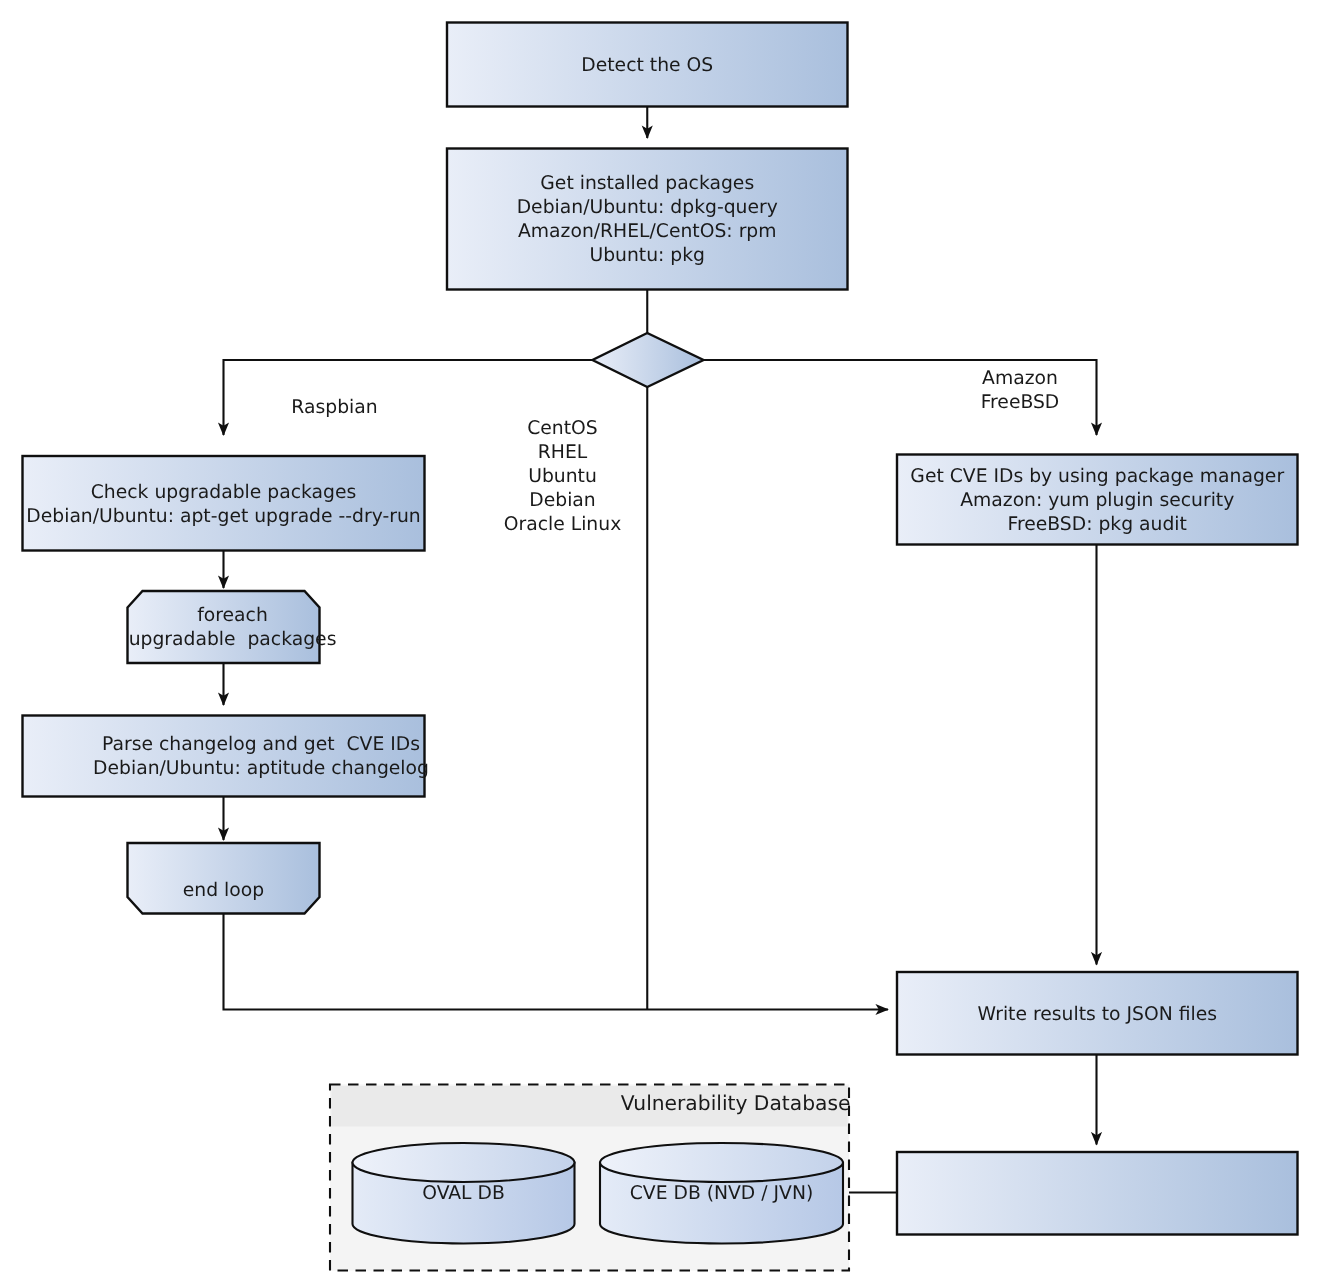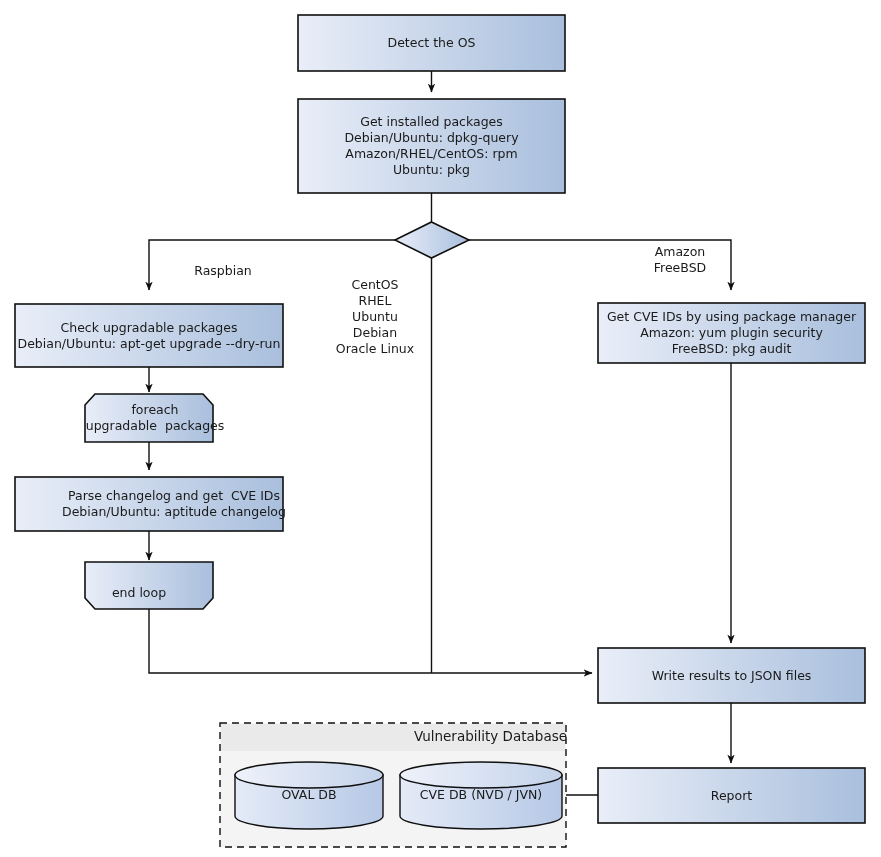--- a/index.html
+++ b/index.html
@@ -158,37 +158,34 @@
   <div class="node-label" style="left:91px; top:394px; width:128px; height:48px; flex-direction:column;">
     <span>foreach</span>
     <span>upgradable  packages</span>
   </div>
 
   <div class="node-label" style="left:15px; top:477px; width:318px; height:54px; flex-direction:column;">
     <span>Parse changelog and get  CVE IDs</span>
     <span>Debian/Ubuntu: aptitude changelog</span>
   </div>
 
-  <div class="node-label" style="left:75px; top:562px; width:128px; height:61px;">
+  <div class="node-label" style="left:85px; top:562px; width:128px; height:61px;">
     <span>end loop</span>
   </div>
 
   <div class="node-label" style="left:598px; top:303px; width:267px; height:60px; flex-direction:column;">
     <span>Get CVE IDs by using package manager</span>
     <span>Amazon: yum plugin security</span>
     <span>FreeBSD: pkg audit</span>
   </div>
 
   <div class="node-label" style="left:598px; top:648px; width:267px; height:55px;border-radius:21px;">
     <span>Write results to JSON files</span>
   </div>
 
-  <div class="node-label" style="left:598px; top:768px; width:267px; height:55px;">
-    <span>Report</span>
-  </div>
 
   <div class="group-title" style="left:226px; top:727px; width:341px;">Vulnerability Database</div>
 
   <div class="node-label" style="left:235px; top:780px; width:148px; height:30px;">
     <span>OVAL DB</span>
   </div>
 
   <div class="node-label" style="left:400px; top:780px; width:162px; height:30px;">
     <span>CVE DB (NVD / JVN)</span>
   </div>

